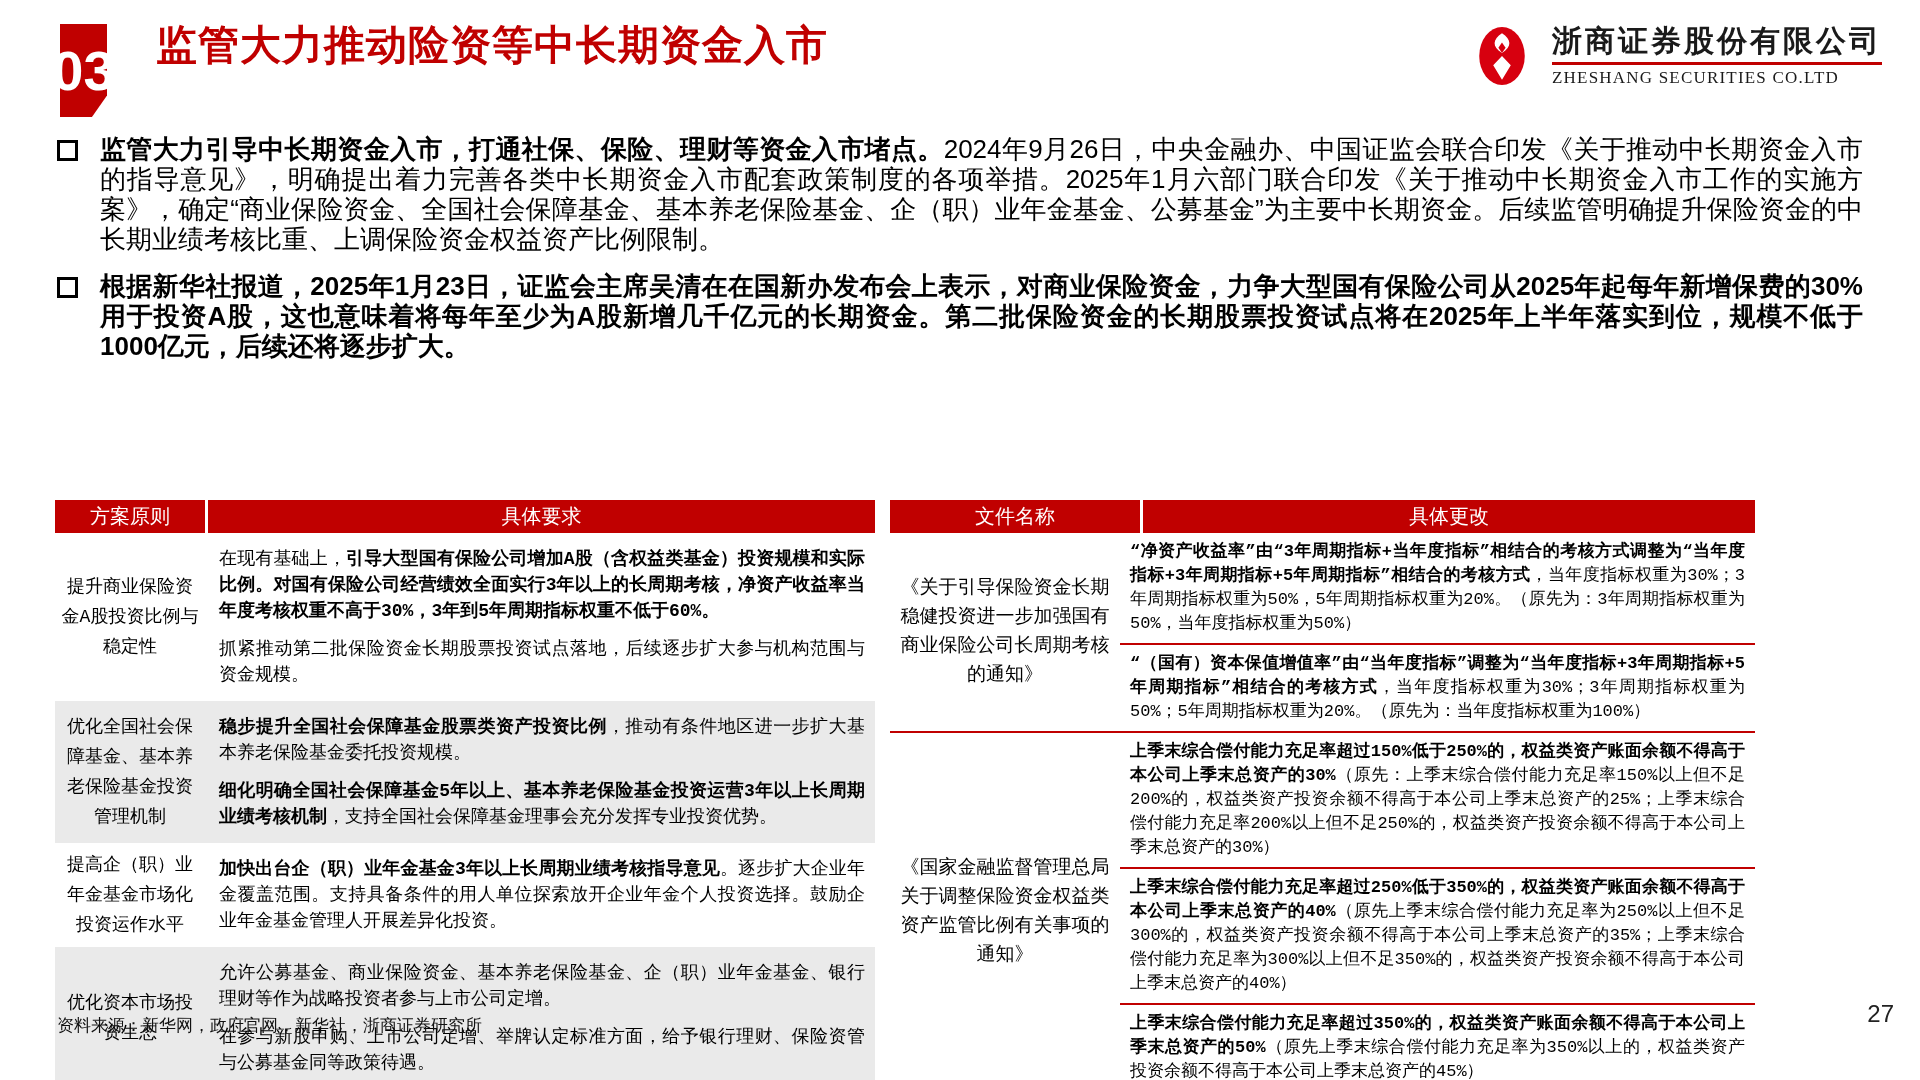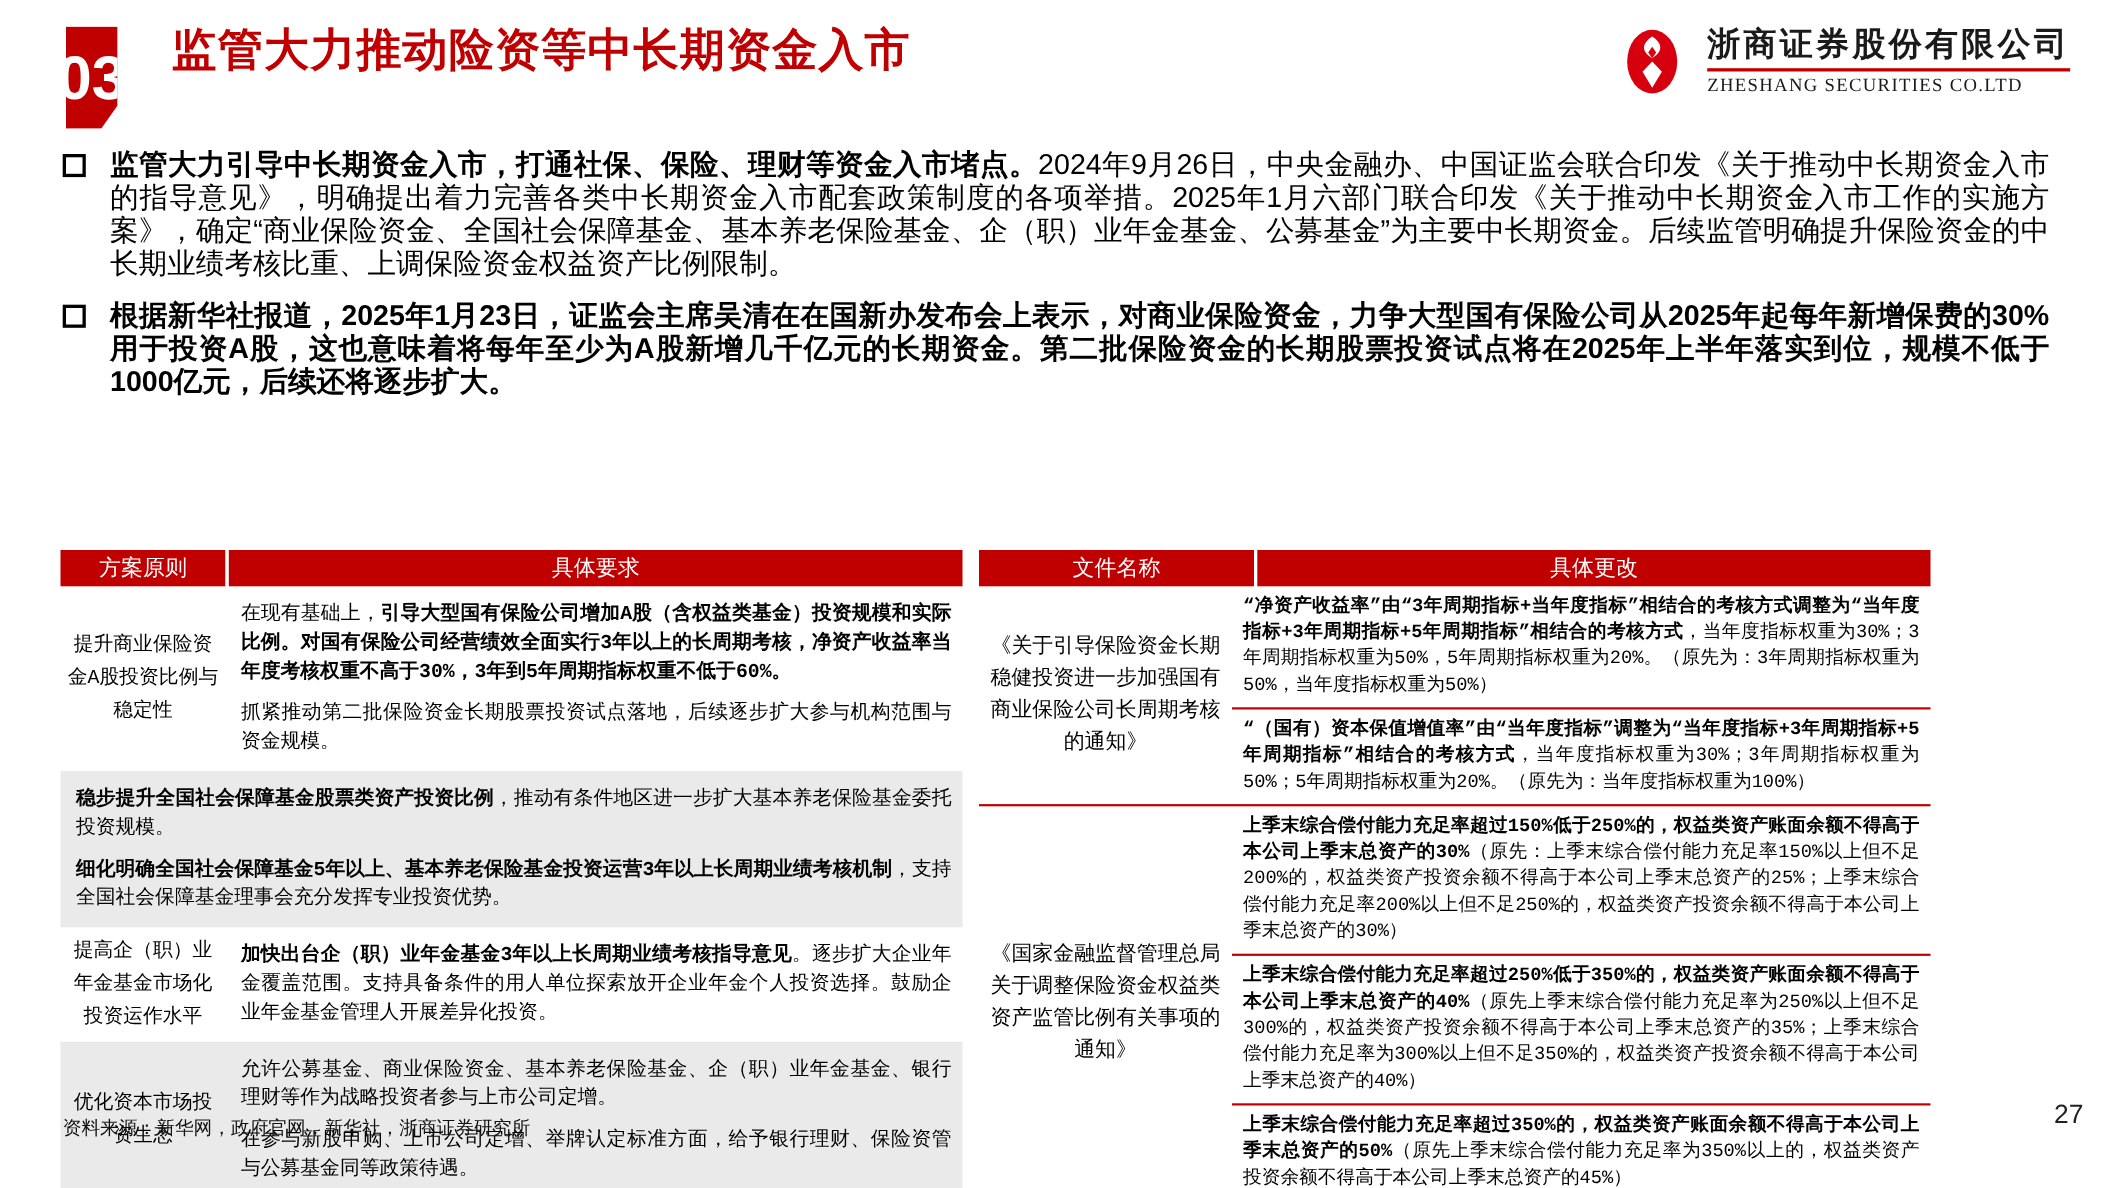--- a/index.html
+++ b/index.html
@@ -105,20 +105,21 @@
 
     <div class="lrow">
       <div class="lcol1">提升商业保险资金A股投资比例与稳定性</div>
       <div class="lcol2">
         <p><span>在现有基础上，</span><b>引导大型国有保险公司增加A股（含权益类基金）投资规模和实际比例。对国有保险公司经营绩效全面实行3年以上的长周期考核，净资产收益率当年度考核权重不高于30%，3年到5年周期指标权重不低于60%。</b></p>
         <p><span>抓紧推动第二批保险资金长期股票投资试点落地，后续逐步扩大参与机构范围与资金规模。</span></p>
       </div>
     </div>
 
     <div class="lrow alt">
+      <div class="lcol1">优化全国社会保障基金、基本养老保险基金投资管理机制</div>
       <div class="lcol2">
         <p><b>稳步提升全国社会保障基金股票类资产投资比例</b><span>，推动有条件地区进一步扩大基本养老保险基金委托投资规模。</span></p>
         <p><b>细化明确全国社会保障基金5年以上、基本养老保险基金投资运营3年以上长周期业绩考核机制</b><span>，支持全国社会保障基金理事会充分发挥专业投资优势。</span></p>
       </div>
     </div>
 
     <div class="lrow">
       <div class="lcol1">提高企（职）业年金基金市场化投资运作水平</div>
       <div class="lcol2">
         <p><b>加快出台企（职）业年金基金3年以上长周期业绩考核指导意见</b><span>。逐步扩大企业年金覆盖范围。支持具备条件的用人单位探索放开企业年金个人投资选择。鼓励企业年金基金管理人开展差异化投资。</span></p>

